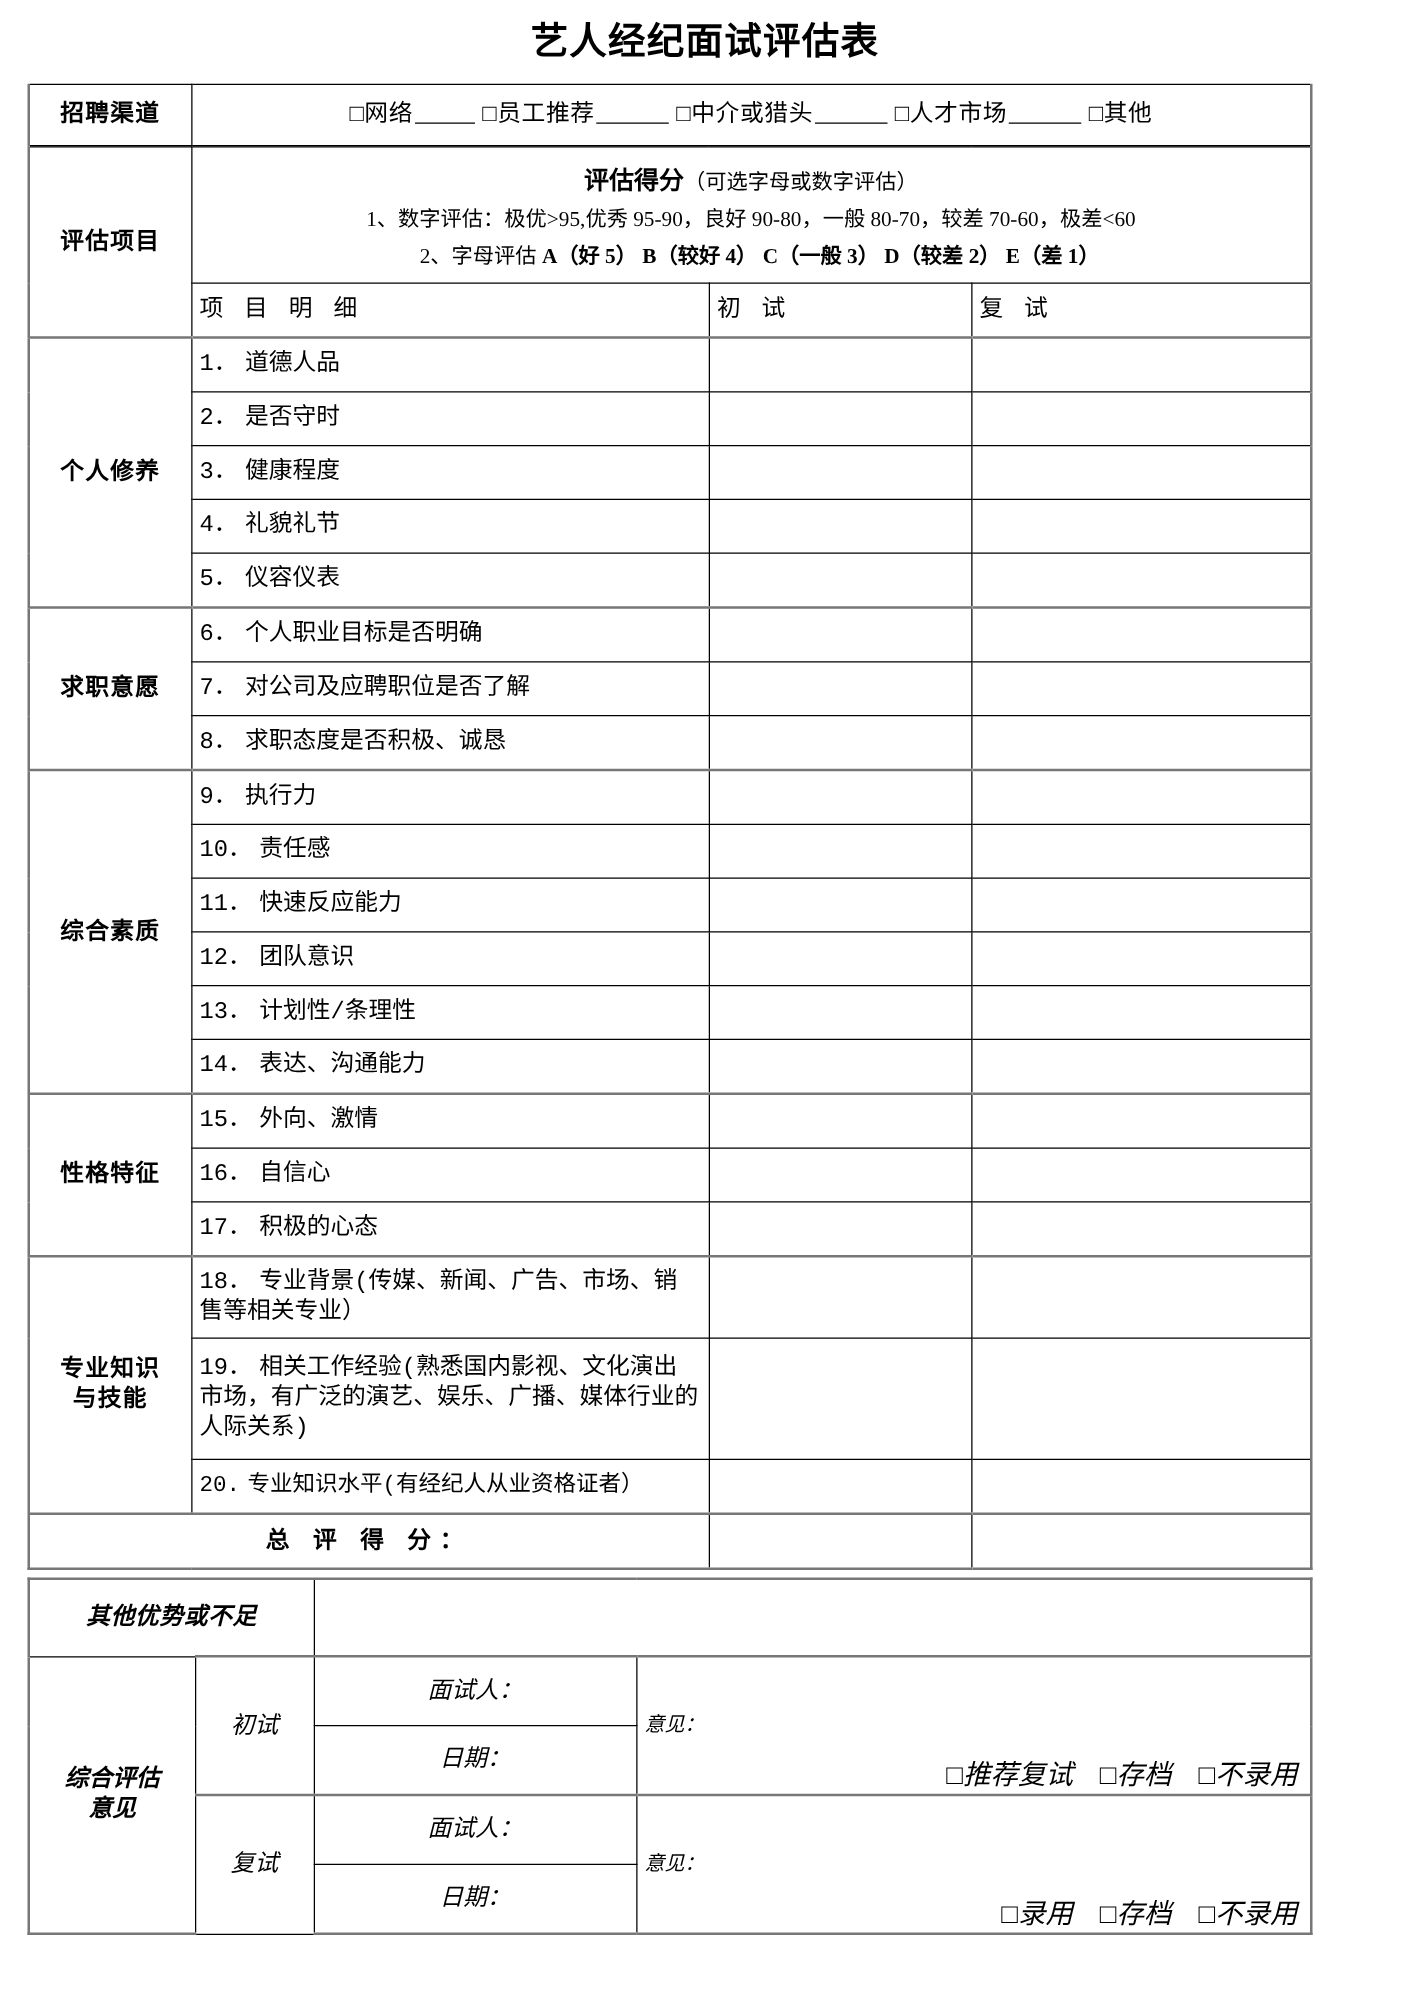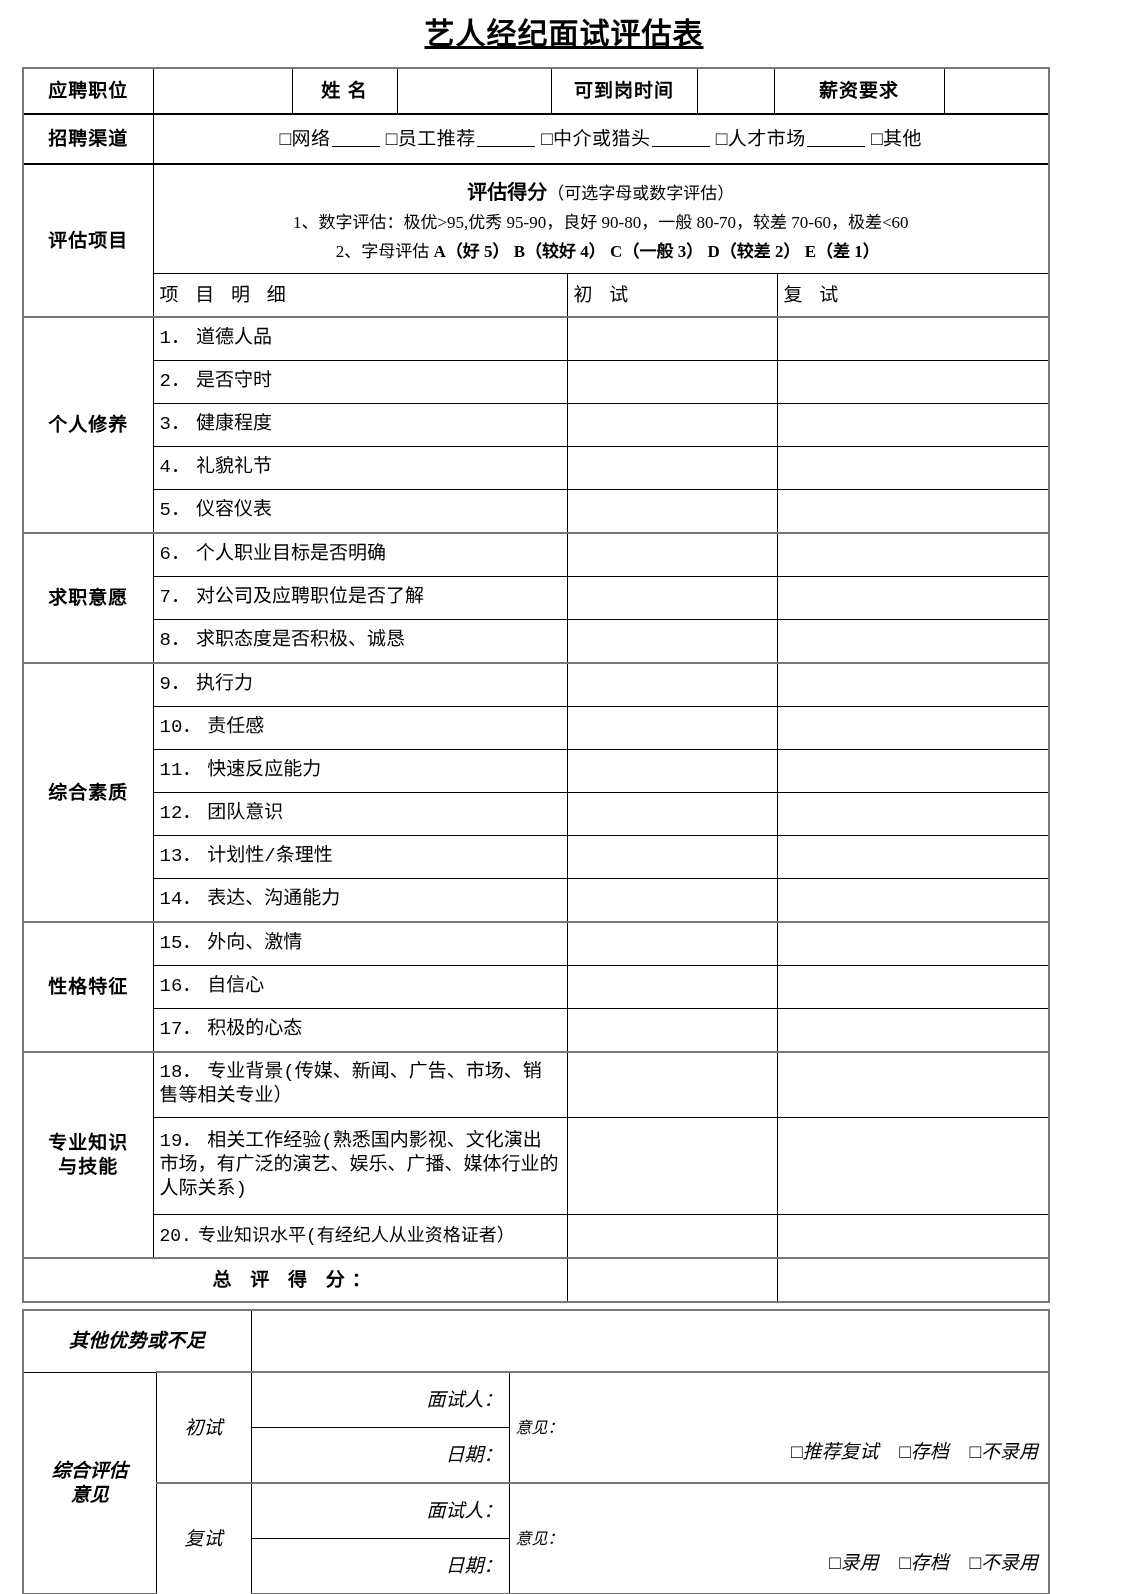--- a/index.html
+++ b/index.html
@@ -26,21 +26,20 @@
   
   .form-title {
     text-align: center;
     font-size: 30px;
     font-weight: bold;
     letter-spacing: 1px;
     line-height: 1;
     padding-top: 19px;
     padding-bottom: 18px;
     font-family: "Liberation Serif", "DejaVu Serif", serif;
-    text-decoration: underline;
   }
 
   
   table.frm {
     width: 1026px;
     border-collapse: collapse;
     table-layout: fixed;
     margin: 0;
   }
   table.frm td {
@@ -134,74 +133,50 @@
   }
   .other-lbl {
     text-align: center;
     font-weight: bold;
     font-size: 20px;
     letter-spacing: 0.5px;
     font-family: "Liberation Sans", sans-serif;
   }
   .t-opin td { font-size: 19px; }
   .stage-lbl { text-align: center; font-size: 19px; }
-  .field-lbl { text-align: right; padding-left: 10px; font-size: 19px; }
+  .field-lbl { text-align: center; padding-left: 10px; font-size: 19px; }
   .opinion-cell {
     vertical-align: top;
     padding: 6px 10px 6px 10px;
     position: relative;
   }
   .opinion-cell .op-title { display: block; font-size: 16px; }
   .opinion-cell .op-choices {
     position: absolute;
     right: 10px;
-    bottom: 18px;
+    bottom: 2px;
     white-space: nowrap;
-    font-size: 19px;
+    font-size: 22px;
   }
   .opinion-cell .op-choices .opt { margin-left: 16px; }
   .summary-lbl {
     text-align: center;
     font-weight: bold;
     font-size: 20px;
     line-height: 1.9;
     font-family: "Liberation Sans", sans-serif;
   }
 </style>
 </head>
 <body>
 
 <div class="page">
 
   <div class="form-title">艺人经纪面试评估表</div>
 
-  <table class="frm t-top">
-    <colgroup>
-      <col style="width:130px">
-        <col style="width:139px">
-      <col style="width:105px">
-        <col style="width:154px">
-      <col style="width:146px">
-        <col style="width:77px">
-      <col style="width:170px">
-        <col style="width:105px">
-    </colgroup>
-    <tbody>
-        <tr>
-      <td class="lbl-hdr thick-top thick-left">应聘职位</td>
-      <td class="thick-top"></td>
-      <td class="lbl-hdr thick-top">姓  名</td>
-      <td class="thick-top"></td>
-      <td class="lbl-hdr thick-top">可到岗时间</td>
-      <td class="thick-top"></td>
-      <td class="lbl-hdr thick-top">薪资要求</td>
-      <td class="thick-top thick-right"></td>
-    </tr>
-  </tbody>
-    </table>
 
   <table class="frm t-chan">
     <colgroup>
         <col style="width:130px">
         <col style="width:896px">
       </colgroup>
     <tbody>
         <tr class="chan-row">
       <td class="lbl-hdr thick-left">招聘渠道</td>
       <td class="channel-line thick-right">

